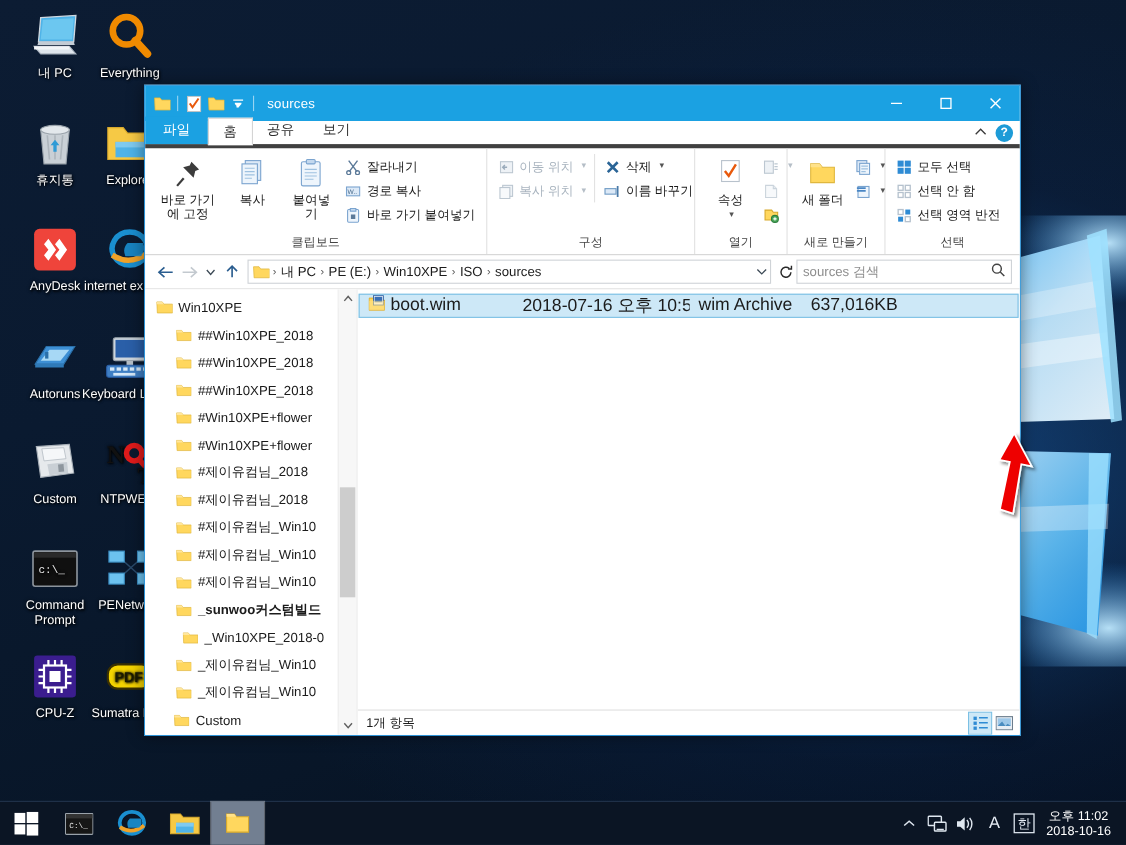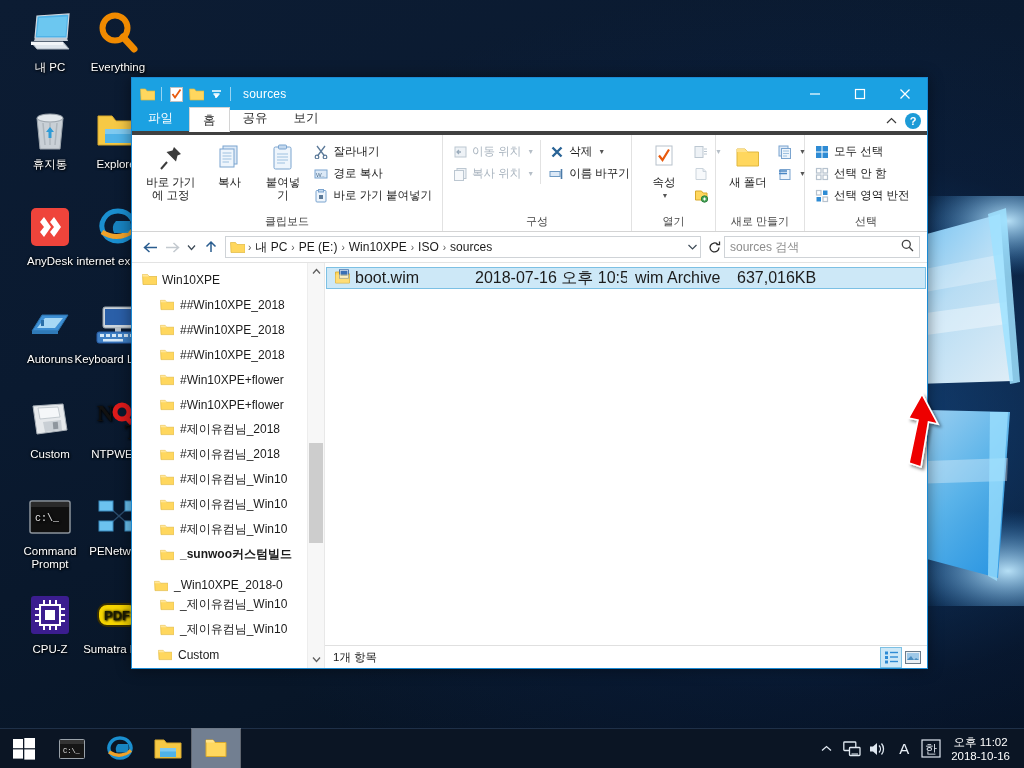--- a/index.html
+++ b/index.html
@@ -840,21 +840,21 @@
           </div>
           <div class="tnode" style="padding-left: 26px; font-weight: bold;">
             <span class="tfi">
               <svg width="14" height="12" viewBox="0 0 15 13">
                 <path d="M0.5 1.5 h5 l1.5 2 h8 v8 h-14 Z" fill="#ffd75e" stroke="#e0b73e" stroke-width="0.7"></path>
                 <path d="M0.5 1.5 h5 l1.5 2 h-6.5 Z" fill="#ffe69c"></path>
               </svg>
             </span>
             <span>_sunwoo커스텀빌드</span>
           </div>
-          <div class="tnode" style="padding-left: 20px; align-items: flex-end;">
+          <div class="tnode" style="padding-left: 32px;">
             <span class="tfi">
               <svg width="14" height="12" viewBox="0 0 15 13">
                 <path d="M0.5 1.5 h5 l1.5 2 h8 v8 h-14 Z" fill="#ffd75e" stroke="#e0b73e" stroke-width="0.7"></path>
                 <path d="M0.5 1.5 h5 l1.5 2 h-6.5 Z" fill="#ffe69c"></path>
               </svg>
             </span>
             <span>_Win10XPE_2018-0</span>
           </div>
           <div class="tnode" style="padding-left: 26px;">
             <span class="tfi">

